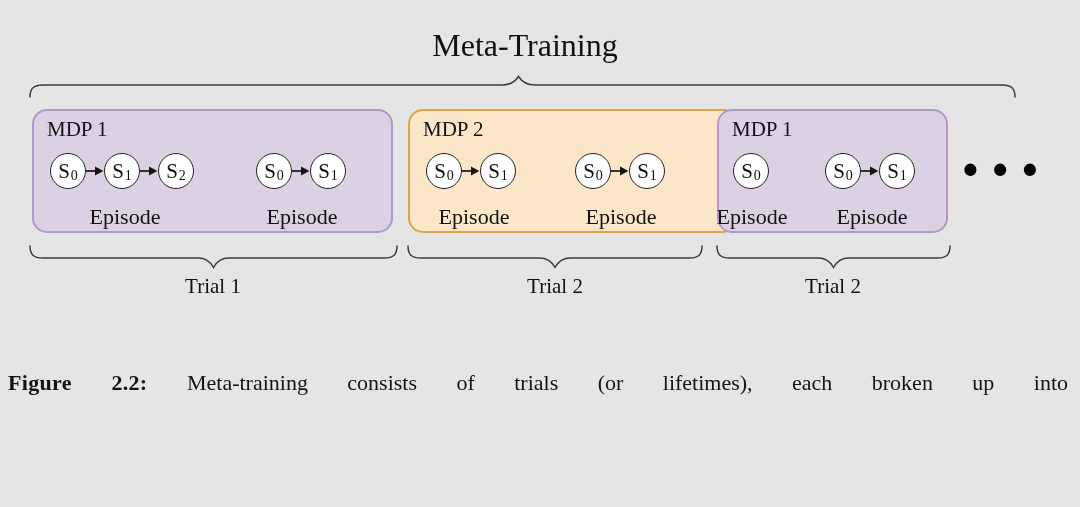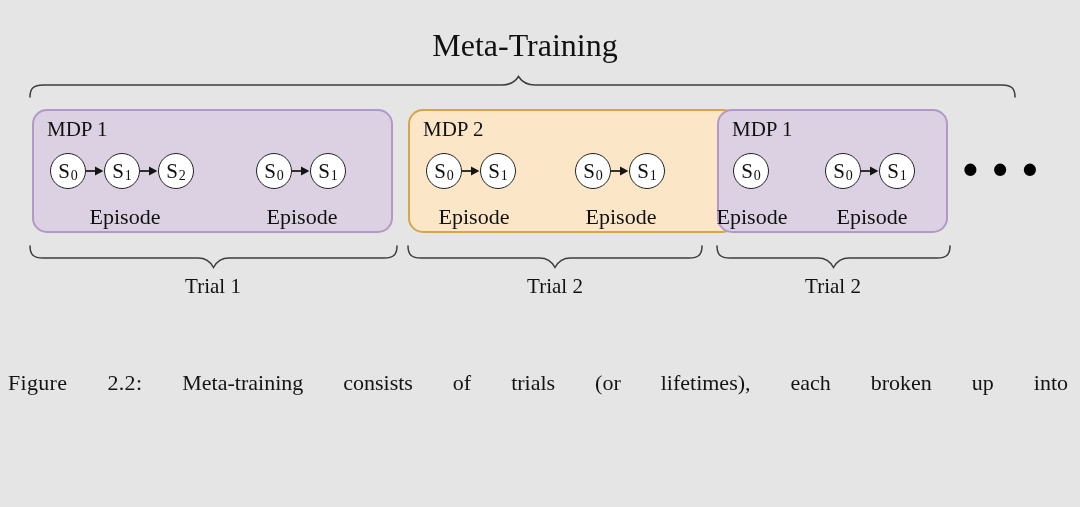--- a/index.html
+++ b/index.html
@@ -49,21 +49,21 @@
   }
   .trial-label{
     position:absolute;top:274px;transform:translateX(-50%);
     font-size:21px;white-space:nowrap;
   }
   .caption{
     position:absolute;left:8px;top:367px;width:1060px;
     font-size:22px;line-height:31.5px;color:#141414;
   }
   .cap-line.j{text-align:justify;text-align-last:justify;}
-  .cap-bold{font-weight:normal;letter-spacing:0.3px;margin-top:32px;}
+  .cap-bold{font-weight:bold;letter-spacing:0.3px;margin-top:32px;}
   .math{font-style:italic;}
 </style>
 </head>
 <body>
 
 <div class="page">
 
   <div class="fig-title">Meta-Training</div>
 
   <svg class="overlay" width="1080" height="507" viewBox="0 0 1080 507">

